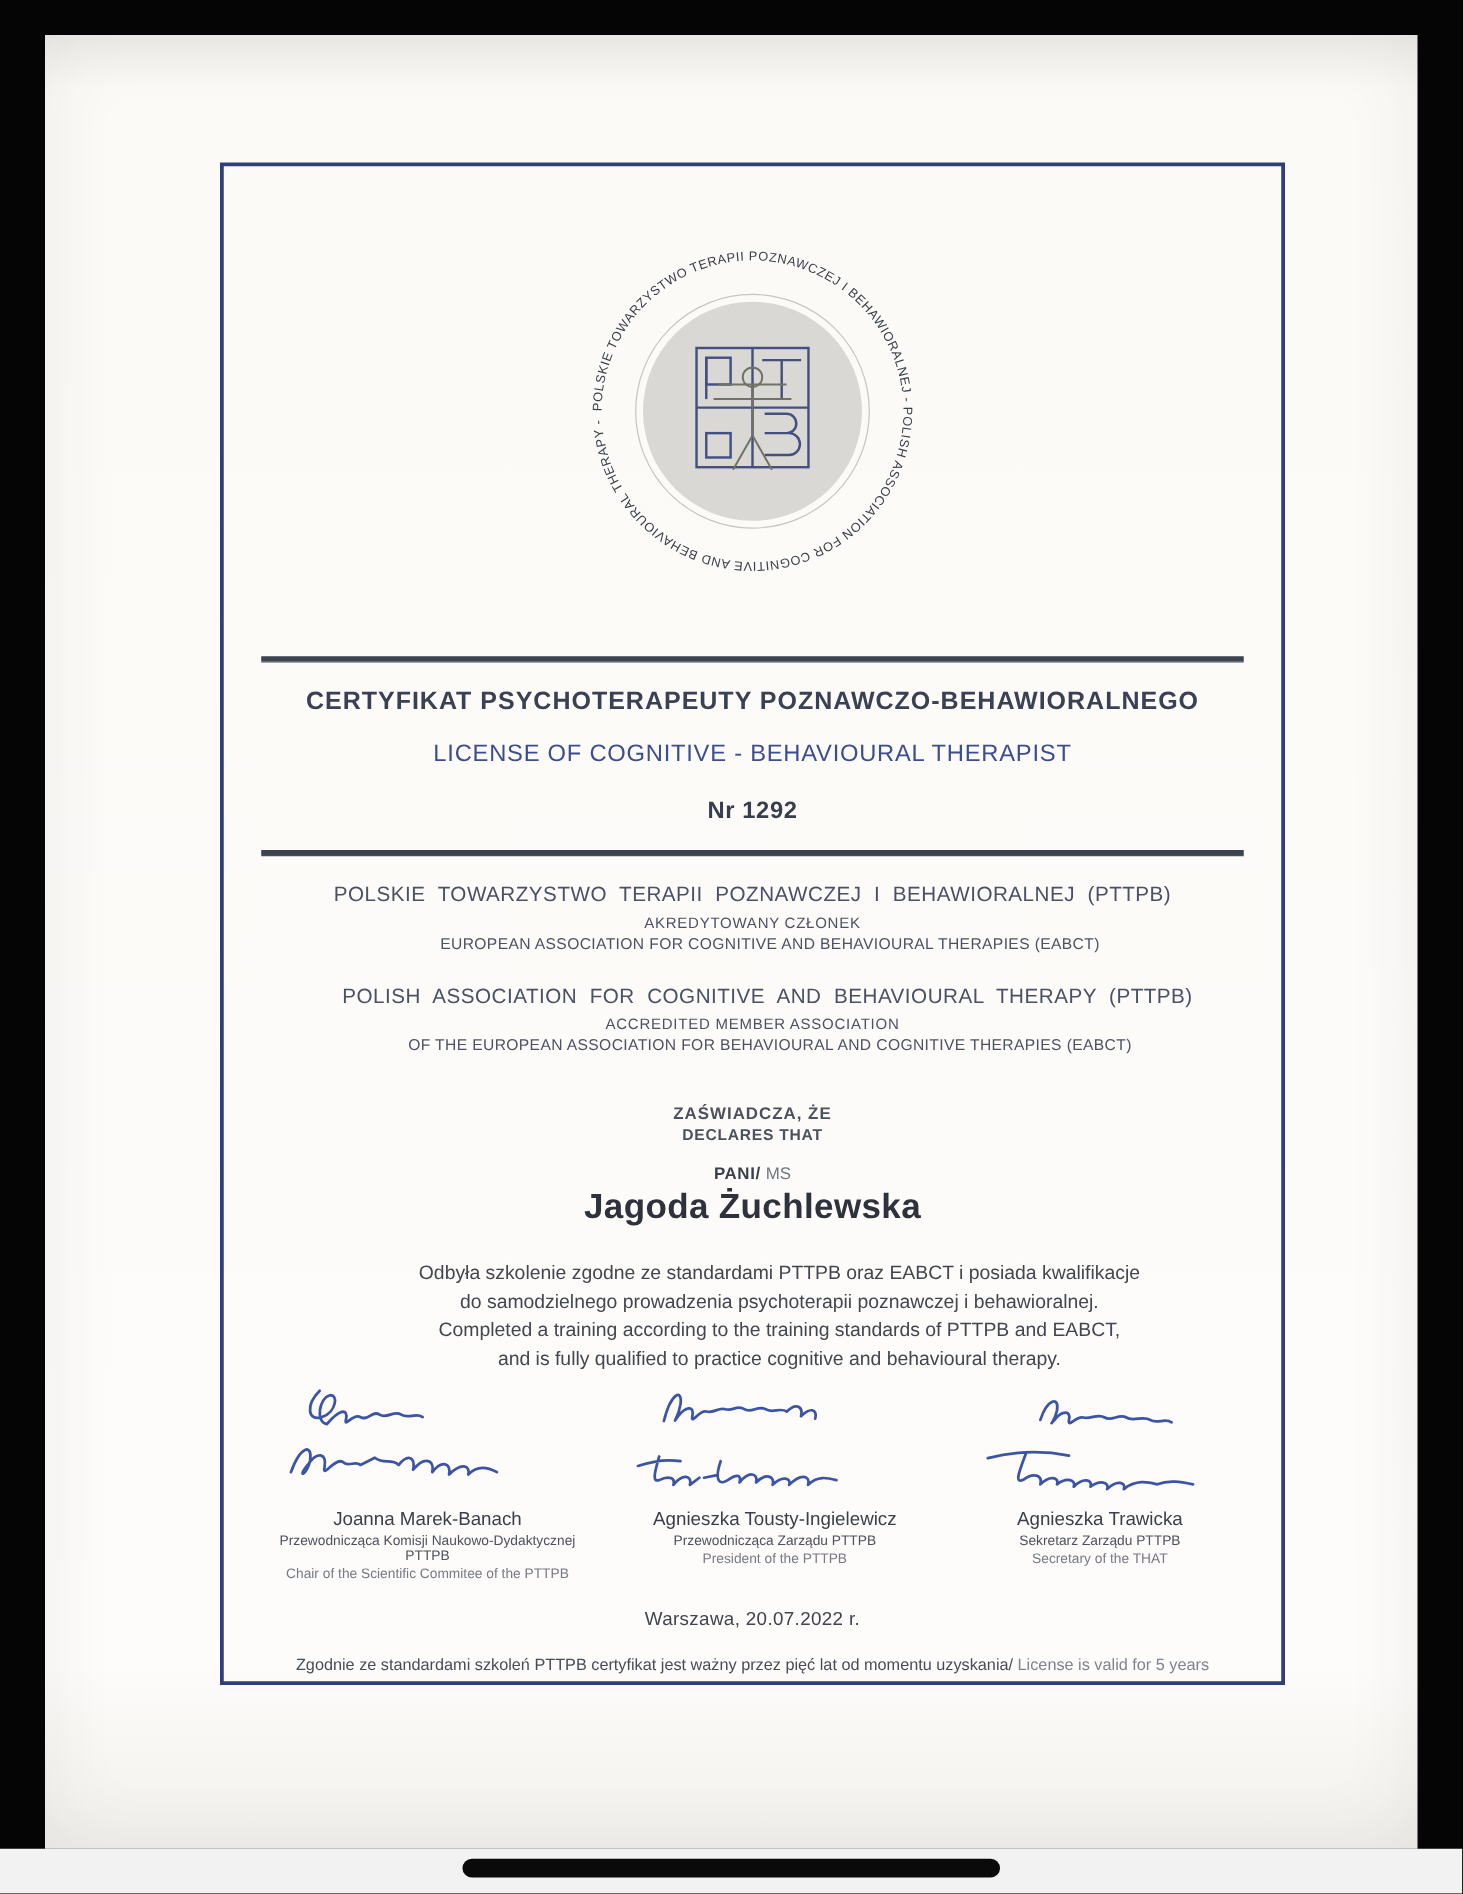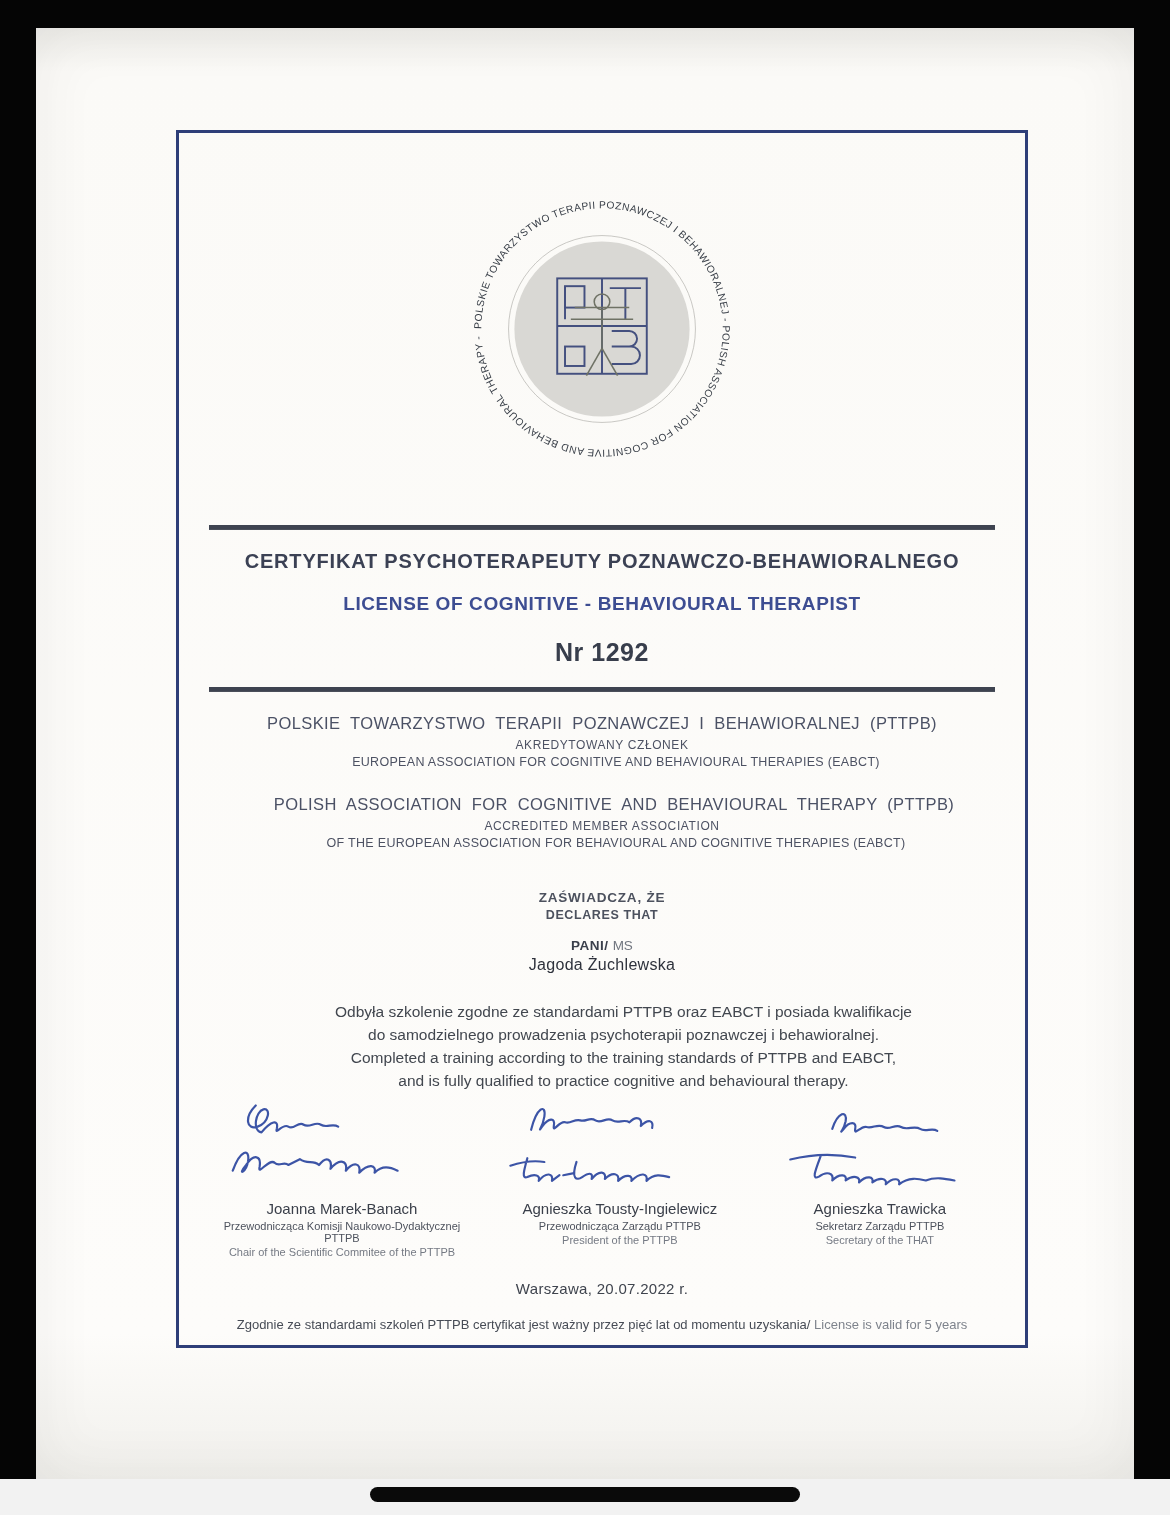--- a/index.html
+++ b/index.html
@@ -15,34 +15,34 @@
   }
   .frame {
     position:absolute; left:140px; top:102px; width:852px; height:1218px;
     border:3px solid #2e3e78; text-align:center; overflow:hidden;
   }
   .logo-wrap { width:292px; height:292px; margin:50px auto 0; }
   .rule { margin:0 30px; height:2px; border-top:4px solid #3e4350; border-bottom:1px solid #4a4f5a; }
   .rule-1 { margin-top:50px; }
   .rule-2 { margin-top:20px; }
   .title-pl { margin-top:20px; font-size:20px; font-weight:bold; letter-spacing:.8px; color:#3b4154; }
-  .title-en { margin-top:20px; font-size:19px; font-weight:bold; letter-spacing:.6px; color:#3d4d92; }
-  .cert-number { margin-top:23px; font-size:25px; font-weight:bold; letter-spacing:.5px; color:#383e4c; }
+  .title-en { margin-top:20px; font-size:19px; font-weight:normal; letter-spacing:.6px; color:#3d4d92; }
+  .cert-number { margin-top:23px; font-size:19px; font-weight:bold; letter-spacing:.5px; color:#383e4c; }
   .assoc { margin-top:22px; color:#4d5263; }
   .assoc-name { font-size:16.5px; letter-spacing:.4px; word-spacing:5px; color:#4b5165; }
   .assoc-sub { margin-top:5px; font-size:12px; letter-spacing:.6px; }
   .assoc-sub2 { margin-top:3px; font-size:12.5px; letter-spacing:.3px;margin-left:28px; }
   .assoc-name.en { margin-top:26px;padding-left:24px; }
   .declares { margin-top:40px; color:#4c515e;font-weight:bold; }
   .declares-pl { font-size:13.5px; letter-spacing:.8px; }
   .declares-en { margin-top:3px; font-size:12.5px; letter-spacing:.6px; }
   .salutation { margin-top:16px; font-size:13.5px; color:#3a3f4b; }
   .salutation .pl { font-weight:bold; letter-spacing:.5px; }
   .salutation .ms { color:#71767f; margin-left:4px; }
-  .holder-name { margin-top:3px; font-size:16px; font-weight:normal; letter-spacing:.3px; color:#2e323c; }
+  .holder-name { margin-top:3px; font-size:28px; font-weight:bold; letter-spacing:.3px; color:#2e323c; }
   .body-par { margin-top:26px; font-size:15.5px; line-height:23px; color:#42474f;margin-left:43px; }
   .signatures { margin:16px 28px 0; display:flex; justify-content:flex-end; }
   .sig-col.left { width:272px; } .sig-col.center { width:288px; } .sig-col.right { width:236px; }
   .sig-ink { height:88px; display:flex; align-items:flex-end; justify-content:center; }
   .sig-name { margin-top:4px; font-size:15px; color:#3a3f4a; }
   .sig-role { margin-top:3px; font-size:11px; color:#4d525d; }
   .sig-role-en { margin-top:2px; font-size:11px; color:#757a84; }
   .date-line { margin-top:22px; font-size:15px; letter-spacing:.3px; color:#3f444e; }
   .validity { margin-top:20px; font-size:13px; color:#474c56; }
   .validity .en { color:#7e838c; }

